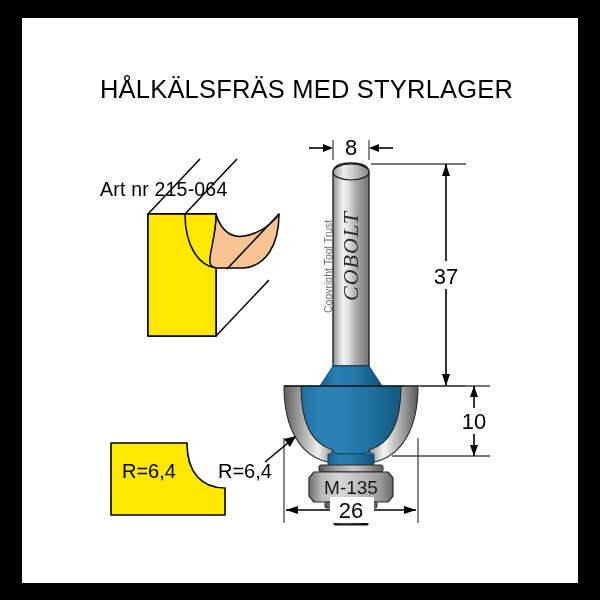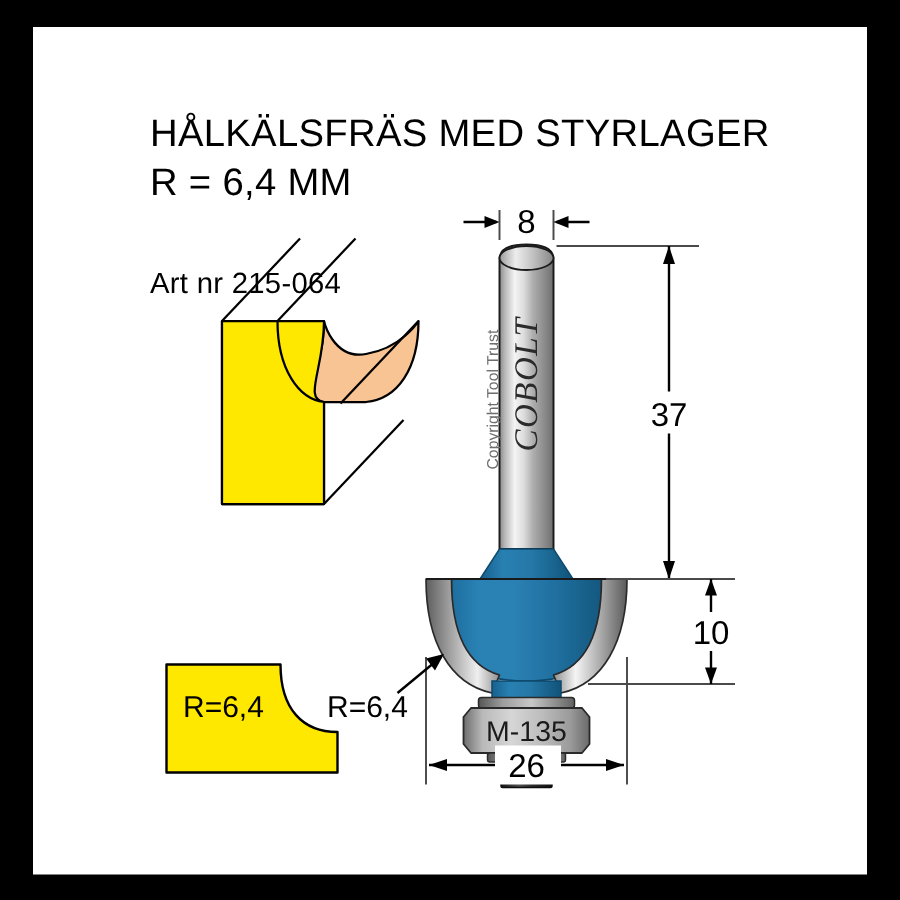--- a/index.html
+++ b/index.html
@@ -79,21 +79,20 @@
   .extline { stroke: #4a4a4a; stroke-width: 1.3; fill: none; }
   .outline { stroke: #000000; stroke-width: 1.5; fill: none; }
 </style>
 </head>
 <body>
 
 <div id="page">
   <div id="sheet">
 
     <div class="txt" id="title-line1">HÅLKÄLSFRÄS MED STYRLAGER</div>
-    <div class="txt" id="title-line2">R = 6,4 MM</div>
     <div class="txt" id="artnr">Art nr 215-064</div>
 
     <svg id="svg-main" viewBox="0 0 556 565">
       <defs>
         <linearGradient id="shankGrad" x1="0" y1="0" x2="1" y2="0">
           <stop offset="0%" stop-color="#8a8a8a"></stop>
           <stop offset="10%" stop-color="#b8b8b8"></stop>
           <stop offset="28%" stop-color="#f4f4f4"></stop>
           <stop offset="45%" stop-color="#dcdcdc"></stop>
           <stop offset="62%" stop-color="#aeaeae"></stop>

